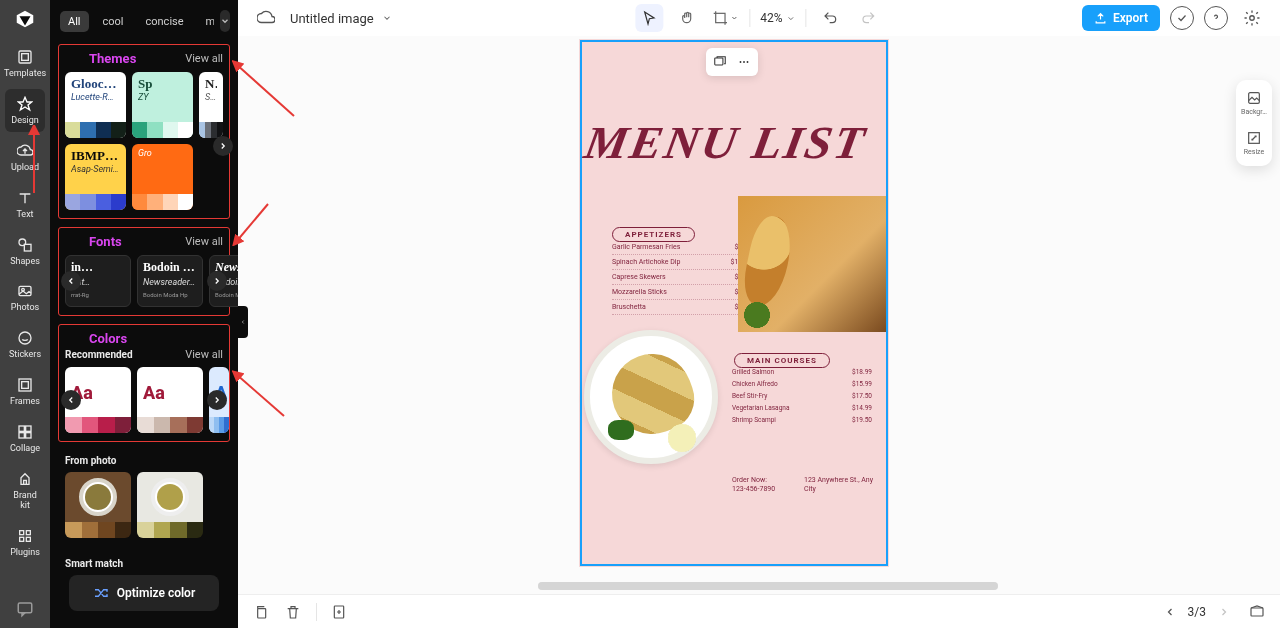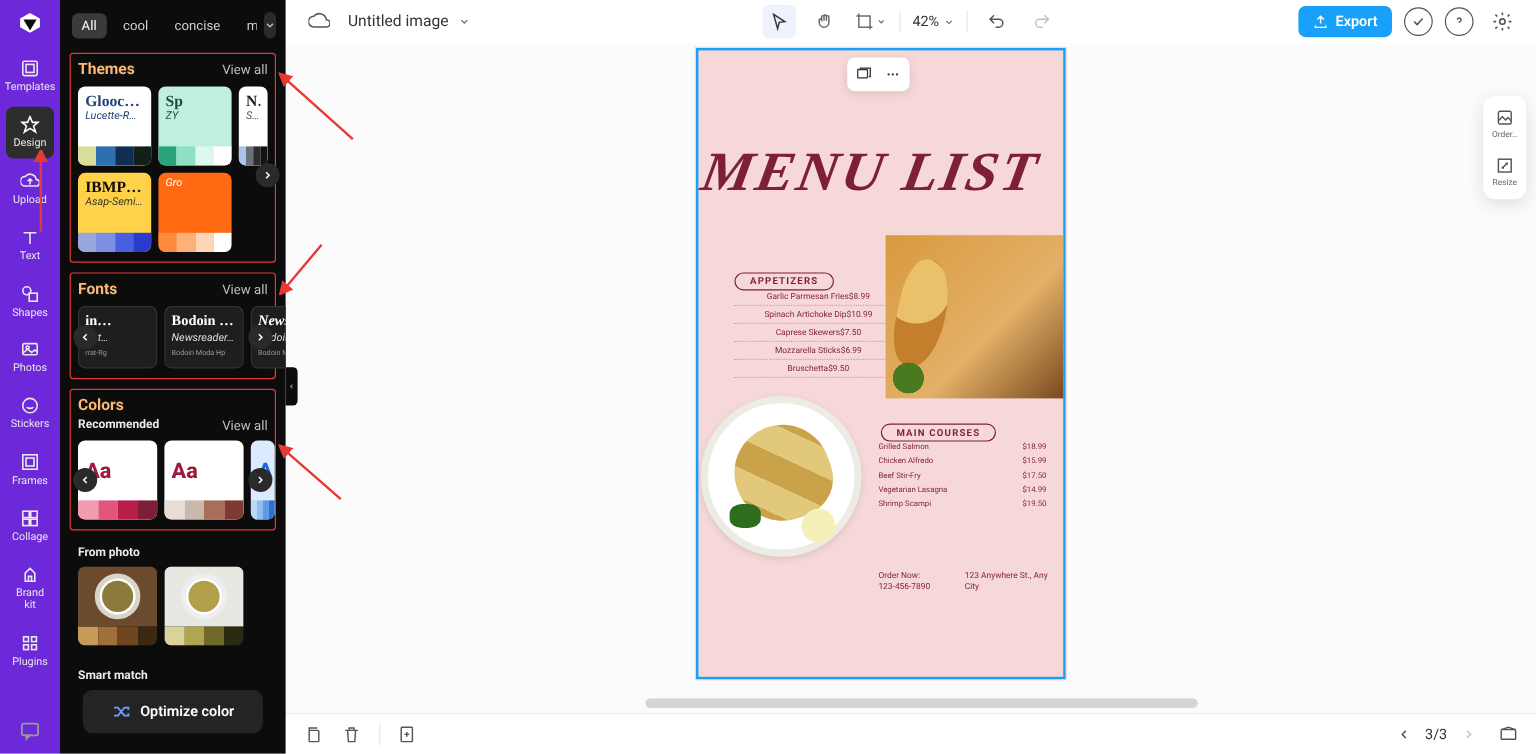--- a/index.html
+++ b/index.html
@@ -1,21 +1,21 @@
 <!DOCTYPE html>
 <html><head>
 <meta charset="utf-8">
 <style>
   * { box-sizing: border-box; margin: 0; padding: 0; font-family: -apple-system, BlinkMacSystemFont, "Segoe UI", Roboto, sans-serif; }
   html, body { width: 1280px; height: 628px; overflow: hidden; background: #fff; }
 
   
   .nav-rail {
     position: absolute; left: 0; top: 0; width: 50px; height: 628px;
-    background: #6d28d9; display: flex; flex-direction: column; align-items: center;
+    background: #404040; display: flex; flex-direction: column; align-items: center;
     padding-top: 6px; z-index: 50;
   }
   .nav-logo { width: 30px; height: 26px; display:flex; align-items:center; justify-content:center; margin-bottom: 10px;}
   .nav-item {
     width: 40px; display: flex; flex-direction: column; align-items: center;
     padding: 6px 0 6px; border-radius: 6px; cursor: pointer; margin-bottom: 4px;
   }
   .nav-item.active { background: #2d2d2d; }
   .nav-item .nico { width: 18px; height: 18px; display:flex; align-items:center; justify-content:center; }
   .nav-item .nlabel { font-size: 9px; color: #e8e8e8; margin-top: 3px; text-align:center; line-height: 1.1;}
@@ -29,21 +29,21 @@
     padding: 6px 6px; overflow: hidden;
   }
   .tag-row { display: flex; gap: 6px; align-items:center; padding: 4px 4px 8px; }
   .tag { font-size: 11px; padding: 4px 8px; border-radius: 5px; background: transparent; color: #d0d0d0; cursor:pointer; }
   .tag.active { background: #3a3a3a; color: #fff; }
   .tag-more { width: 22px; height: 22px; background:#2a2a2a; border-radius:5px; display:flex; align-items:center; justify-content:center; cursor:pointer; margin-left:auto;}
 
   .section { border: 1px solid #e53935; border-radius: 3px; padding: 6px 6px 8px; margin: 4px 2px 8px; position:relative;}
   .section.nored { border-color: transparent; padding: 4px 6px 6px; margin-top: 2px;}
   .sec-head { display:flex; justify-content:space-between; align-items:center; margin-bottom:6px; }
-  .sec-title { font-size: 13px; font-weight: 700; color:#fdba74;}
+  .sec-title { font-size: 13px; font-weight: 700; color:#d946ef;margin-left:24px;}
   .sec-sub   { font-size: 10px; font-weight: 700; color:#eaeaea; }
   .viewall   { font-size: 11px; color:#bdbdbd; cursor:pointer; }
 
   .grid2 { display:grid; grid-template-columns: 1fr 1fr; gap:6px; position:relative; }
   .theme-card { height: 66px; border-radius: 6px; overflow:hidden; background:#fff; display:flex; flex-direction:column; }
   .theme-top { flex: 1 1 auto; padding: 4px 6px 0; }
   .theme-name { font-size: 13px; font-weight: 700; font-family: Georgia, serif; white-space:nowrap; overflow:hidden; text-overflow:ellipsis;}
   .theme-sub  { font-size: 9px; font-style: italic; white-space:nowrap; overflow:hidden; text-overflow:ellipsis;}
   .theme-sw   { height: 16px; display:flex; }
   .theme-sw span { flex:1; }
@@ -114,21 +114,21 @@
   .ab-float{
     position:absolute; left:468px; top:12px; width:52px; height:28px; background:#fff; border-radius:6px;
     box-shadow:0 2px 8px rgba(0,0,0,.12); display:flex; align-items:center; justify-content:center; gap:6px; z-index:10;
   }
   .ab-float .ibtn{ width:18px; height:18px; display:flex; align-items:center; justify-content:center; cursor:pointer;}
 
   .menu-title{ position:absolute; left:10px; top:74px; font-family: Georgia, "Times New Roman", serif; font-style:italic; font-weight:900; font-size:46px; letter-spacing:2px; color:#7e1f3a; transform: skewX(-10deg) scaleX(1.05); white-space:nowrap;}
   .menu-section-pill{ display:inline-block; border:1px solid #7e1f3a; border-radius:18px; padding:2px 12px; font-size:8px; letter-spacing:1px; color:#7e1f3a; font-weight:700;}
   .section-app{ position:absolute; left:30px; top:180px;}
   .app-list{ position:absolute; left:30px; top:198px; width:140px;}
-  .app-list .row{ display:flex; justify-content:center; font-size:7px; color:#7e1f3a; border-bottom:1px dotted rgba(126,31,58,.3); padding:3px 0;}
+  .app-list .row{ display:flex; justify-content:space-between; font-size:7px; color:#7e1f3a; border-bottom:1px dotted rgba(126,31,58,.3); padding:3px 0;}
   .section-main{ position:absolute; left:152px; top:306px;}
   .main-list{ position:absolute; left:150px; top:324px; width:140px;}
   .main-list .row{ display:flex; justify-content:space-between; font-size:6.5px; color:#7e1f3a; padding:2px 0;}
   .order-block{ position:absolute; left:150px; top:434px; font-size:7px; color:#7e1f3a; line-height:1.3;}
   .addr-block{ position:absolute; left:222px; top:434px; font-size:7px; color:#7e1f3a; line-height:1.3; width:70px;}
 
   .food1{ position:absolute; right:0; top:154px; width:148px; height:136px; background:linear-gradient(135deg,#d99a3f 0%,#e2b067 60%,#7a4a1f 100%);}
   .food1::before{content:""; position:absolute; left:10px; top:20px; width:40px; height:90px; background:radial-gradient(circle at 30% 30%, #eac06a 0 40%, #c47f2c 41% 100%); border-radius:40% 50% 50% 40%; transform:rotate(12deg);}
   .food1::after{content:""; position:absolute; left:2px; bottom:4px; width:34px; height:26px; background:radial-gradient(circle,#4a7a1f 0 60%, transparent 61%);}
 
@@ -690,21 +690,21 @@
         </svg>
       </div>
   </div>
 
   <div class="right-dock">
     <div class="ditem">
       <svg width="16" height="16" viewBox="0 0 24 24" fill="none" stroke="#555" stroke-width="1.8">
           <rect x="4" y="4" width="16" height="16" rx="2"></rect>
           <path d="M4 16 L9 11 L13 15 L16 12 L20 16"></path>
         </svg>
-      <div class="dlabel">Order…</div>
+      <div class="dlabel">Backgr…</div>
     </div>
     <div class="ditem">
       <svg width="16" height="16" viewBox="0 0 24 24" fill="none" stroke="#555" stroke-width="1.8">
           <rect x="4" y="4" width="16" height="16"></rect>
           <path d="M9 15 L15 9 M13 9 H15 V11 M11 15 H9 V13"></path>
         </svg>
       <div class="dlabel">Resize</div>
     </div>
   </div>
 

